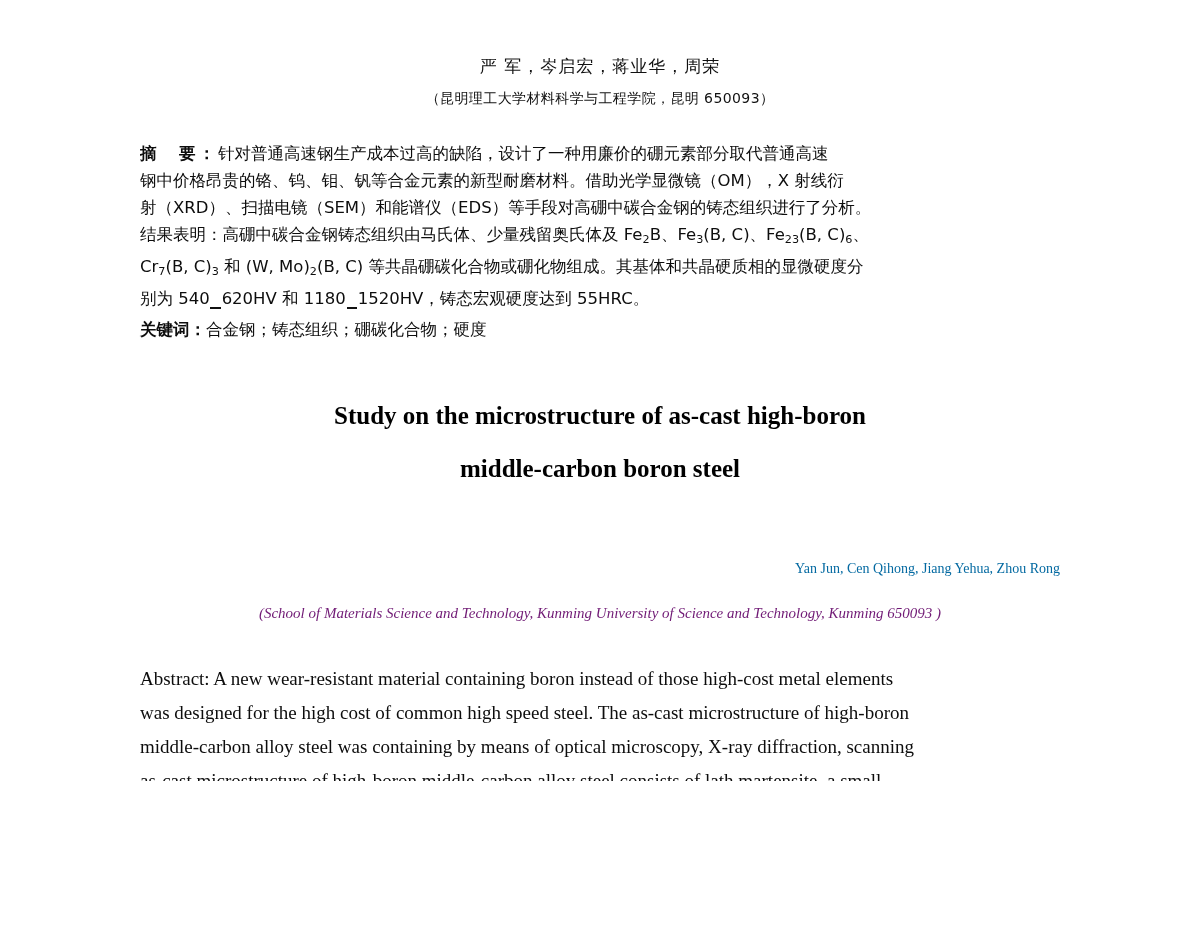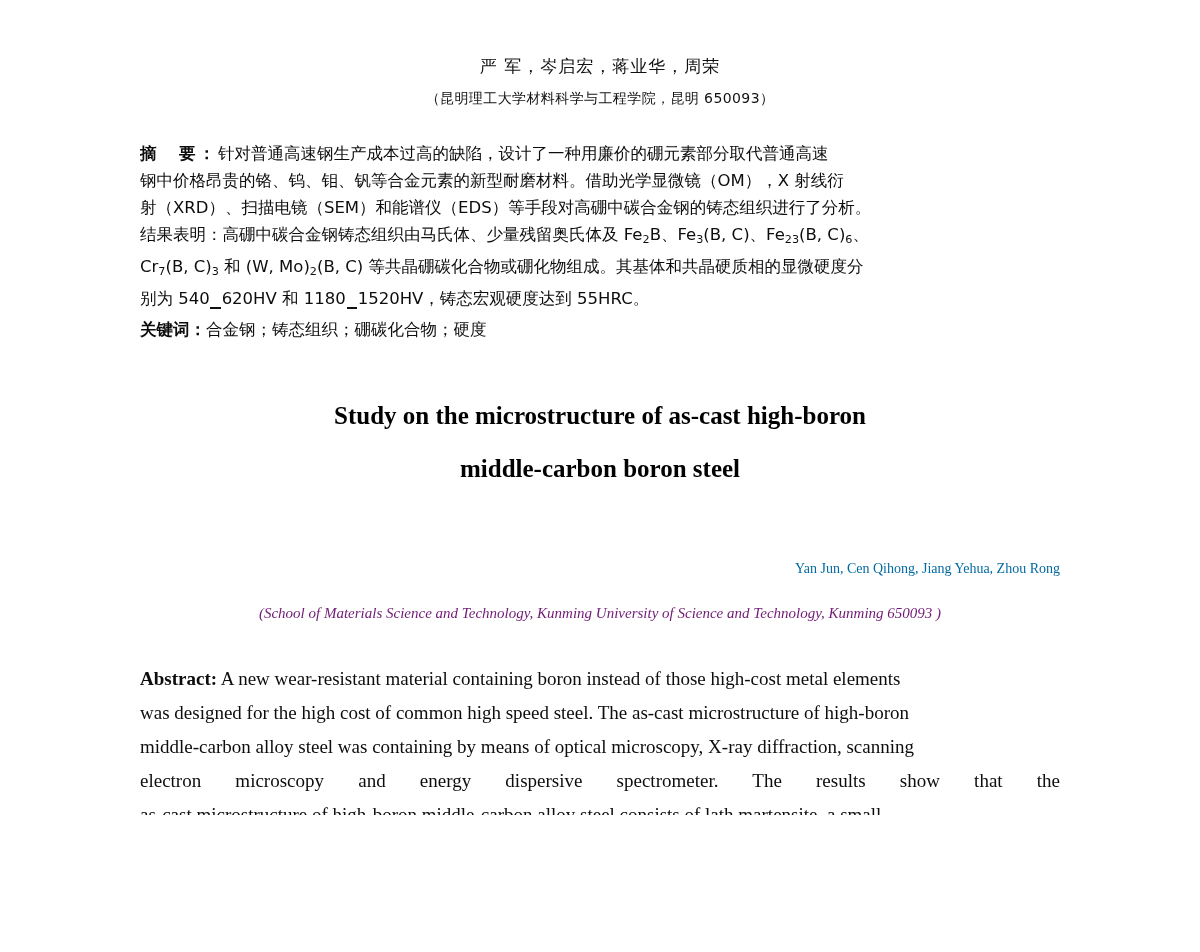--- a/index.html
+++ b/index.html
@@ -131,21 +131,21 @@
   
   .en-abstract {
     margin-top: 40px;
     font-size: 19px;
     line-height: 34px;
     text-align: justify;
     font-family: "Liberation Serif", "DejaVu Serif", serif;
     color: #0d0d0d;
   }
   .en-abstract .lbl {
-    font-weight: 700;
+    font-weight: 400;
     margin-top: 12px;
   }
   .en-line {
     white-space: nowrap;
   }
   .en-line.just {
     white-space: normal;
     text-align: justify;
     text-align-last: justify;
   }
@@ -186,17 +186,16 @@
     <div>middle-carbon boron steel</div>
   </div>
 
   <div class="en-authors">Yan Jun, Cen Qihong, Jiang Yehua, Zhou Rong</div>
   <div class="en-affil">(School of Materials Science and Technology, Kunming University of Science and Technology, Kunming 650093 )</div>
 
   <div class="en-abstract">
     <div class="en-line"><span class="lbl">Abstract:</span> <span>A new wear-resistant material containing boron instead of those high-cost metal elements</span></div>
     <div class="en-line">was designed for the high cost of common high speed steel. The as-cast microstructure of high-boron</div>
     <div class="en-line">middle-carbon alloy steel was containing by means of optical microscopy, X-ray diffraction, scanning</div>
-    <div class="en-line just">electron microscopy and energy dispersive spectrometer. The results show that the</div>
     <div class="en-line clipped">as-cast microstructure of high-boron middle-carbon alloy steel consists of lath martensite, a small</div>
   </div>
 
 </div>
 
 </body></html>

